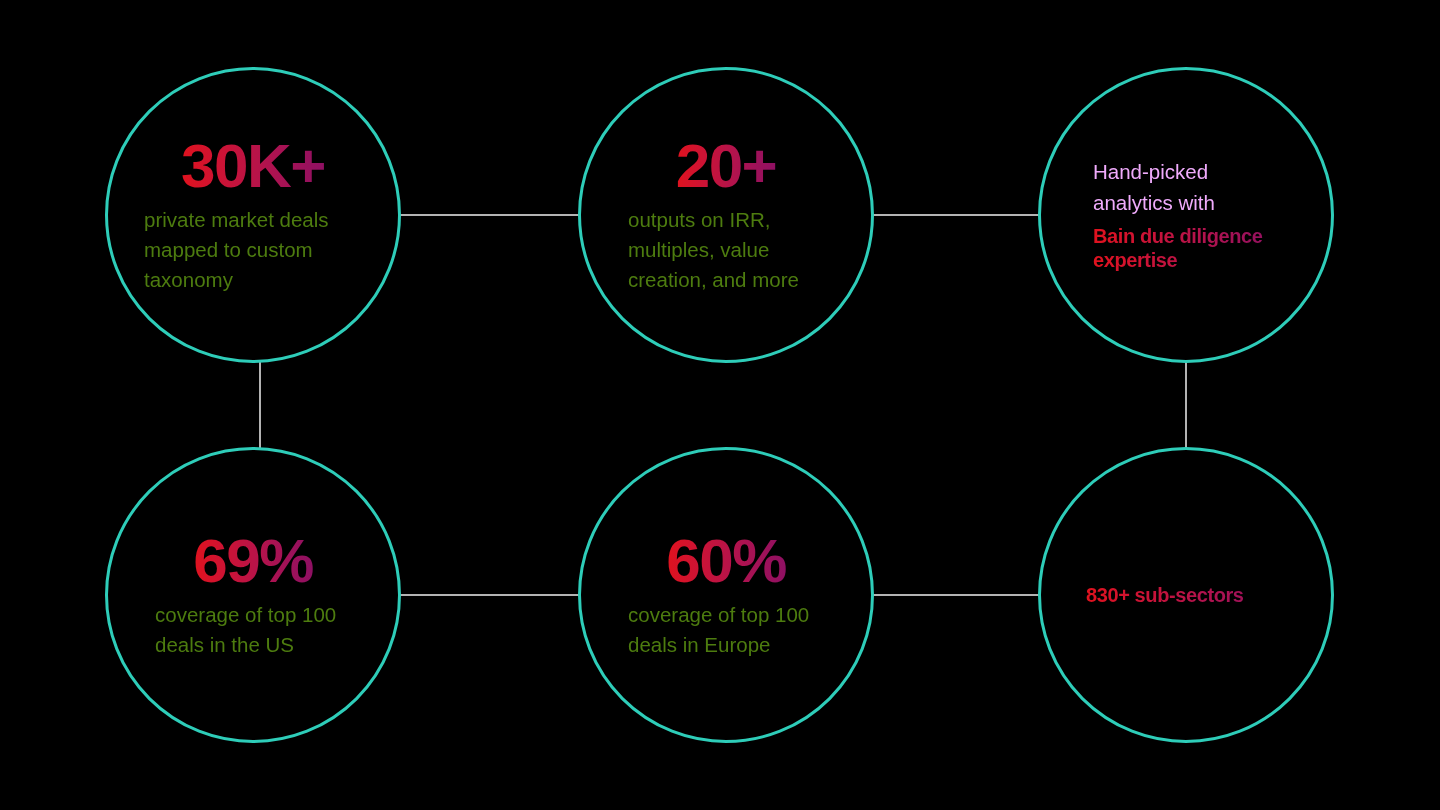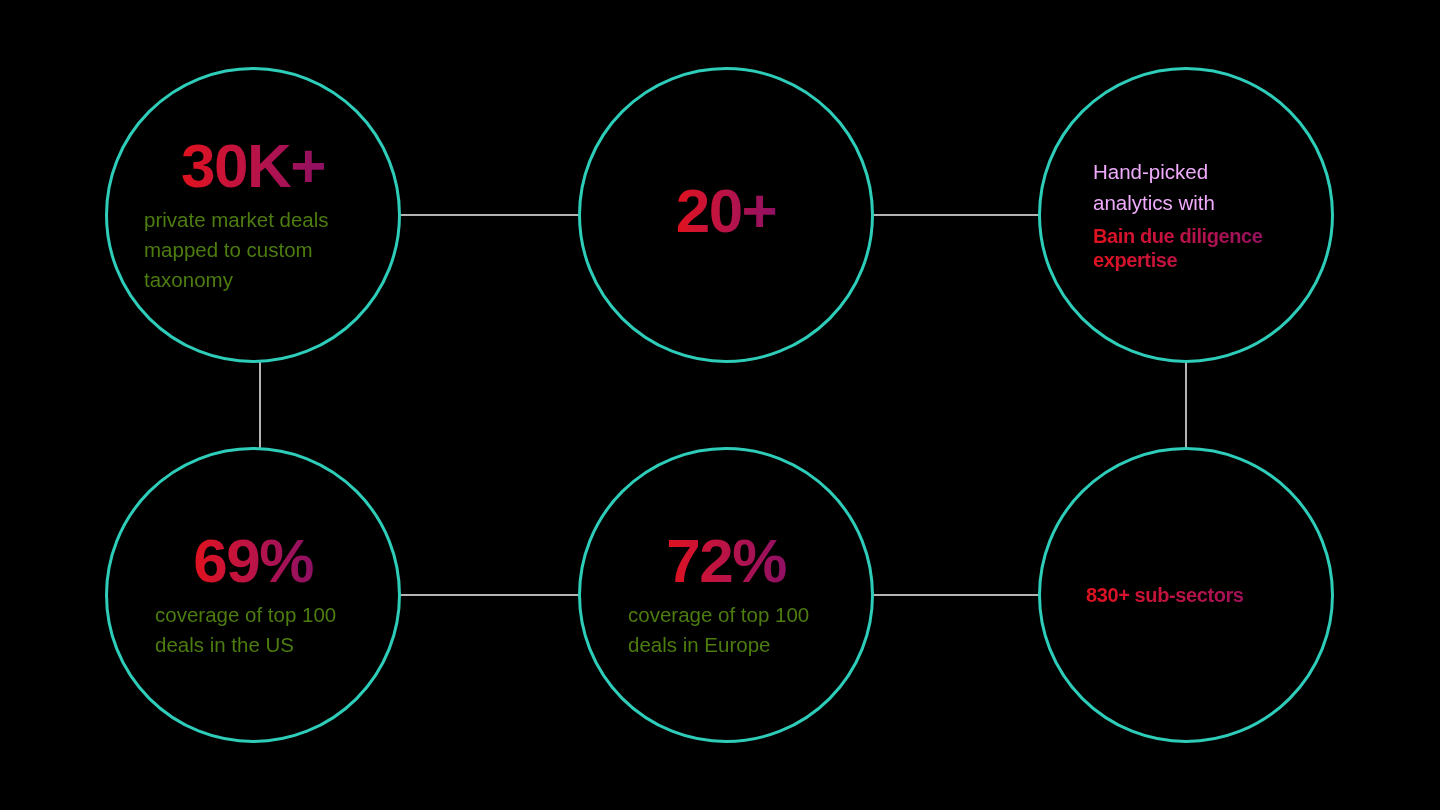--- a/index.html
+++ b/index.html
@@ -110,40 +110,41 @@
   <div class="node" style="left:105px; top:67px;">
     <div class="node-inner">
       <div class="stat">30K+</div>
       <div class="caption">private market deals mapped to custom taxonomy</div>
     </div>
   </div>
 
   <div class="node" style="left:578px; top:67px;">
     <div class="node-inner" style="width:196px;">
       <div class="stat">20+</div>
+      <div class="caption">outputs on IRR, multiples, value creation, and more</div>
     </div>
   </div>
 
   <div class="node" style="left:1038px; top:67px;">
     <div class="node-inner" style="width:186px;">
       <div class="lead">Hand-picked analytics with</div>
       <div class="emphasis">Bain due diligence expertise</div>
     </div>
   </div>
 
   <div class="node" style="left:105px; top:447px;">
     <div class="node-inner" style="width:196px;">
       <div class="stat">69%</div>
       <div class="caption">coverage of top 100 deals in the US</div>
     </div>
   </div>
 
   <div class="node" style="left:578px; top:447px;">
     <div class="node-inner" style="width:196px;">
-      <div class="stat">72%</div>
+      <div class="stat">60%</div>
       <div class="caption">coverage of top 100 deals in Europe</div>
     </div>
   </div>
 
   <div class="node" style="left:1038px; top:447px;">
     <div class="node-inner" style="width:200px;">
       <div class="emphasis">830+ sub-sectors</div>
     </div>
   </div>
 

